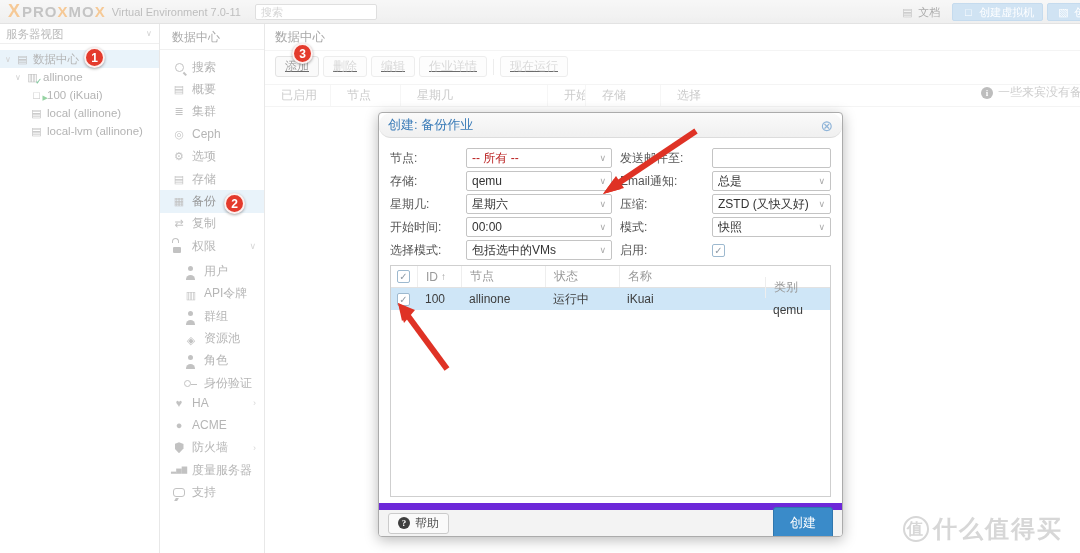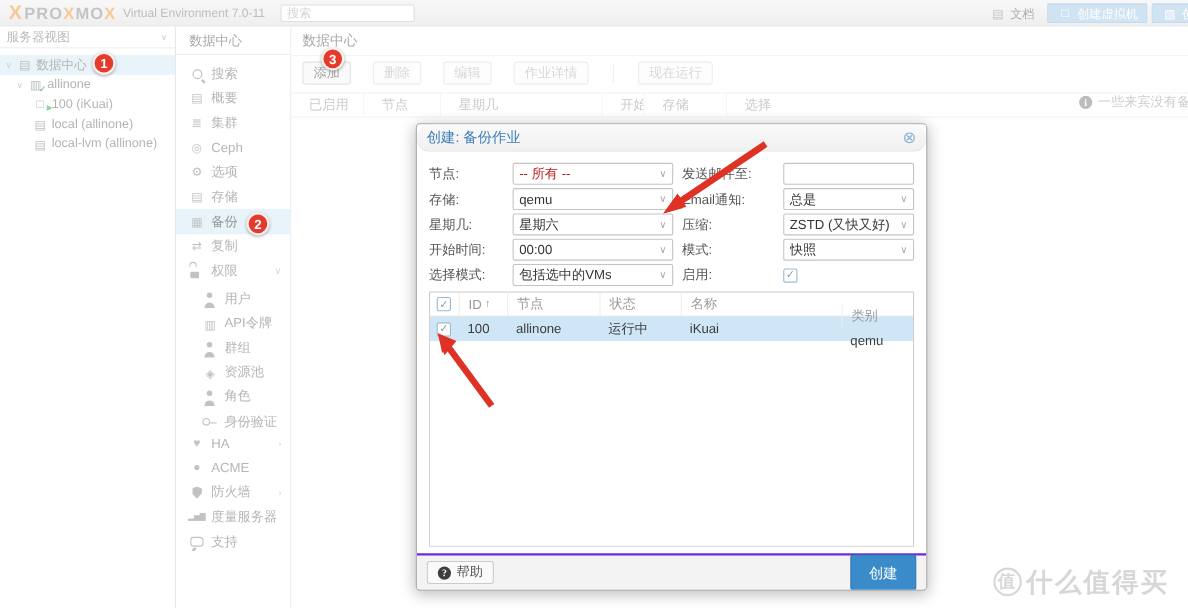--- a/index.html
+++ b/index.html
@@ -59,21 +59,21 @@
   .css-chat::before { content:""; width:10px; height:7px; border:1.5px solid #979797; border-radius:3px; display:block; }
   .css-chat::after { content:""; width:3px; height:3px; background:#979797; position:absolute; bottom:-1px; left:3px; transform:skewX(-30deg); }
   .css-info { width:12px; height:12px; background:#8d8d8d; border-radius:50%; color:#fff; }
   .css-info::before { content:"i"; font-size:9px; font-weight:bold; font-family:"Liberation Serif",serif; }
   .css-help { width:12px; height:12px; background:#3e3e3e; border-radius:50%; color:#fff; }
   .css-help::before { content:"?"; font-size:9px; font-weight:bold; }
 
   
   .content { position:absolute; left:265px; top:24px; width:815px; height:529px; background:#fff; }
   .content-title { height:26px; line-height:26px; padding:0 10px; font-size:12.5px; color:#666; }
-  .toolbar { height:32px; display:flex; align-items:center; gap:20px; padding:0 10px; border-top:1px solid #ececec; }
+  .toolbar { height:32px; display:flex; align-items:center; gap:4px; padding:0 10px; border-top:1px solid #ececec;text-decoration:underline; }
   .btn { height:21px; padding:0 9px; font-size:12px; color:#bdbdbd; background:#fbfbfb; border:1px solid #e0e0e0;
     border-radius:3px; display:flex; align-items:center; white-space:nowrap; }
   .btn.en { color:#5c5c5c; background:#f6f6f6; border-color:#cfcfcf; }
   .tb-sep { width:1px; height:16px; background:#e0e0e0; margin:0 2px; }
   .notice { position:absolute; right:-14px; top:60px; display:flex; gap:5px; align-items:center;
     font-size:12px; color:#a9a9a9; white-space:nowrap; }
   .grid-head { display:flex; height:23px; border-top:1px solid #ececec; border-bottom:1px solid #ececec;
     font-size:12px; color:#a5a5a5; align-items:center; margin-top:2px; }
   .gh { padding-left:16px; height:100%; display:flex; align-items:center; border-left:1px solid #f0f0f0; overflow:hidden; white-space:nowrap; }
   .gh:first-child { border-left:none; }
@@ -111,21 +111,21 @@
   .drow { display:flex; height:22px; align-items:center; }
   .drow.head { border-bottom:1px solid #e2e2e2; color:#999; }
   .drow.data { background:#cfe6f7; color:#3d3d3d; }
   .dc { padding-left:8px; height:100%; display:flex; align-items:center; gap:3px; overflow:hidden; white-space:nowrap; }
   .dc.c0 { width:26px; padding-left:6px; }
   .dc.c1 { width:44px; } .dc.c2 { width:84px; } .dc.c3 { width:74px; } .dc.c4 { width:146px; } .dc.c5 { flex:1;margin-top:21px; }
   .drow.head .dc { border-left:1px solid #eee; } .drow.head .dc.c0 { border-left:none; }
   .dtable-empty { height:186px; background:#fff; }
   .sort { color:#9b9b9b; font-size:10px; }
 
-  .dlg-foot { height:33px; background:#f3f3f3; border-top:2px solid #6d28d9;
+  .dlg-foot { height:33px; background:#f3f3f3; border-top:7px solid #6d28d9;
     display:flex; align-items:center; justify-content:space-between; padding:0 9px;font-family:Liberation Serif, serif; }
   .help-btn { height:21px; display:flex; align-items:center; gap:5px; background:#fafafa; border:1px solid #cbcbcb;
     border-radius:3px; padding:0 9px; font-size:12px; color:#555; }
   .create-btn { height:33px; background:#3a8bc9; border:1px solid #3077ae; border-radius:3px;
     padding:0 16px; font-size:13px; color:#fff; display:flex; align-items:center; }
 
   
   .badge { position:absolute; width:21px; height:21px; border-radius:50%; background:#e43a2c;
     border:2px solid rgba(255,255,255,0.92); box-shadow:0 1px 3px rgba(0,0,0,0.35);
     color:#fff; font-size:12px; font-weight:bold; display:flex; align-items:center; justify-content:center; z-index:150; }

